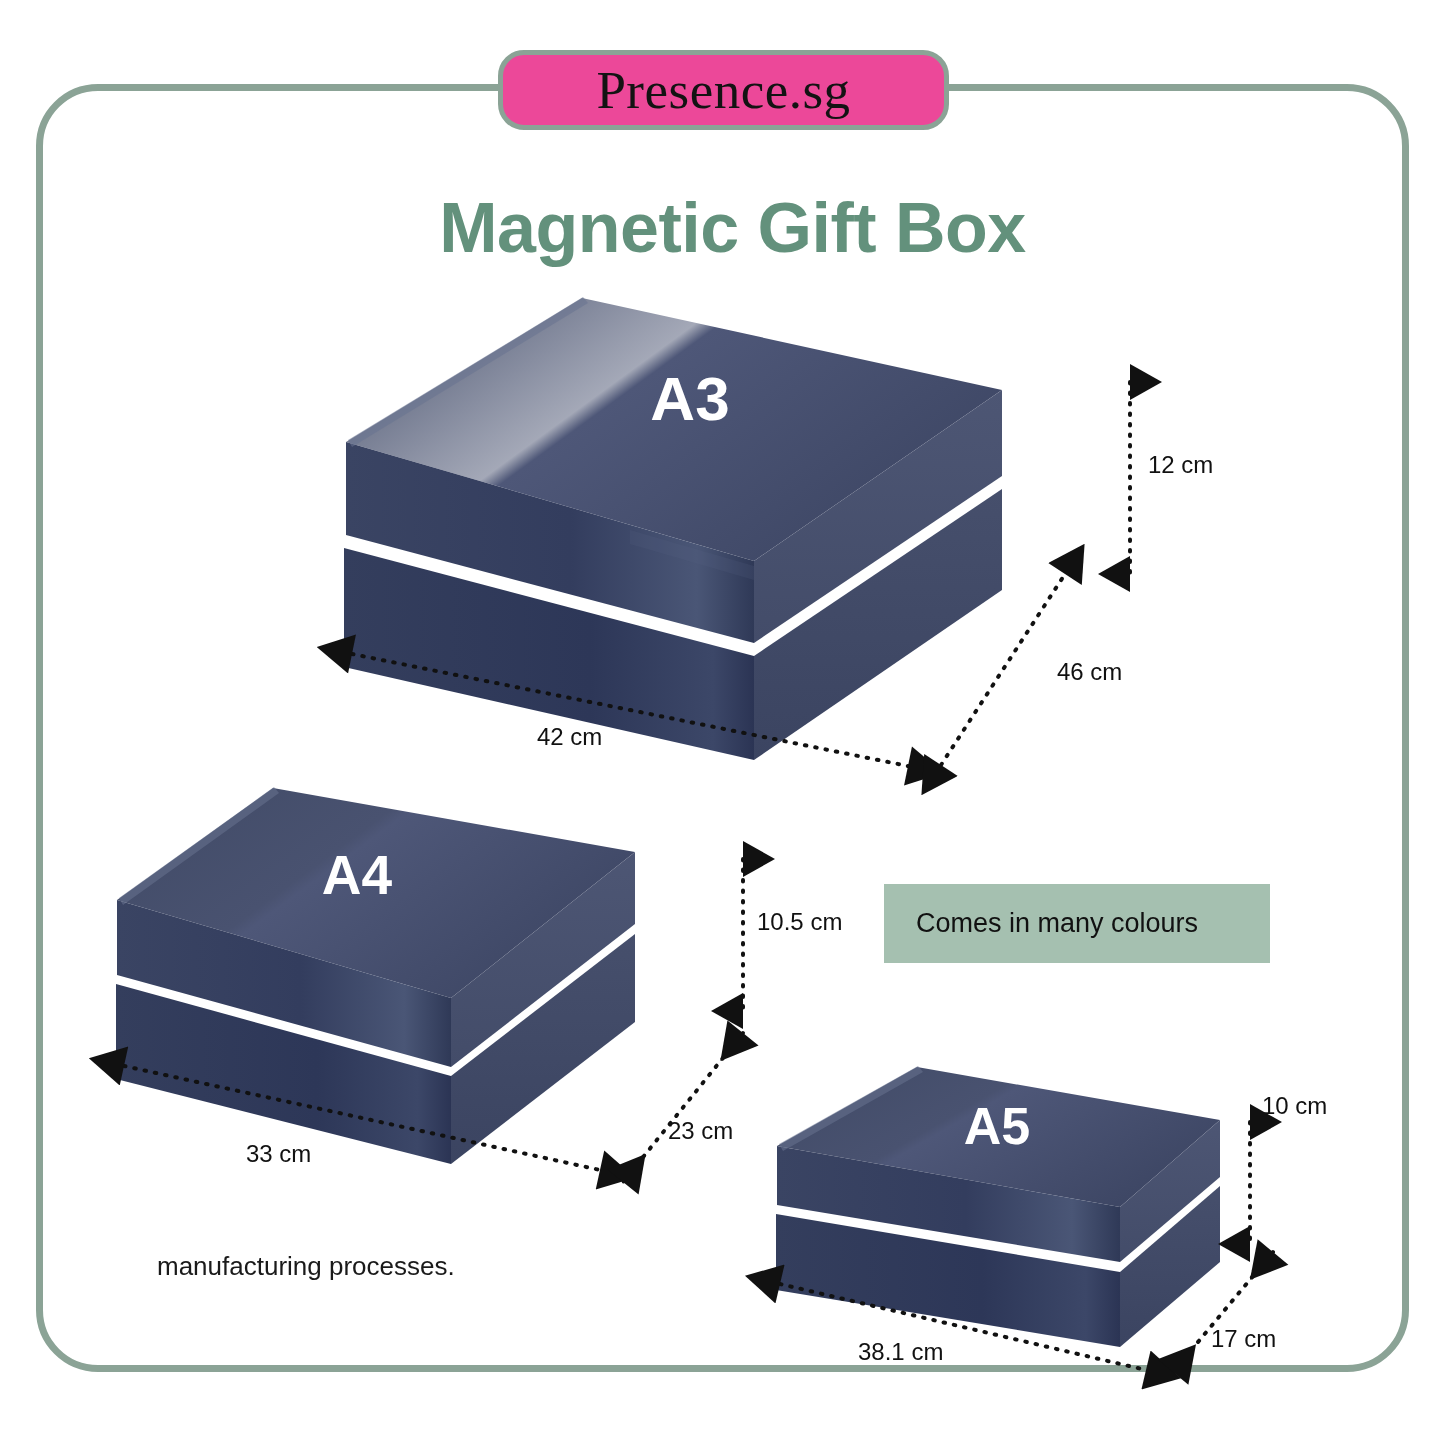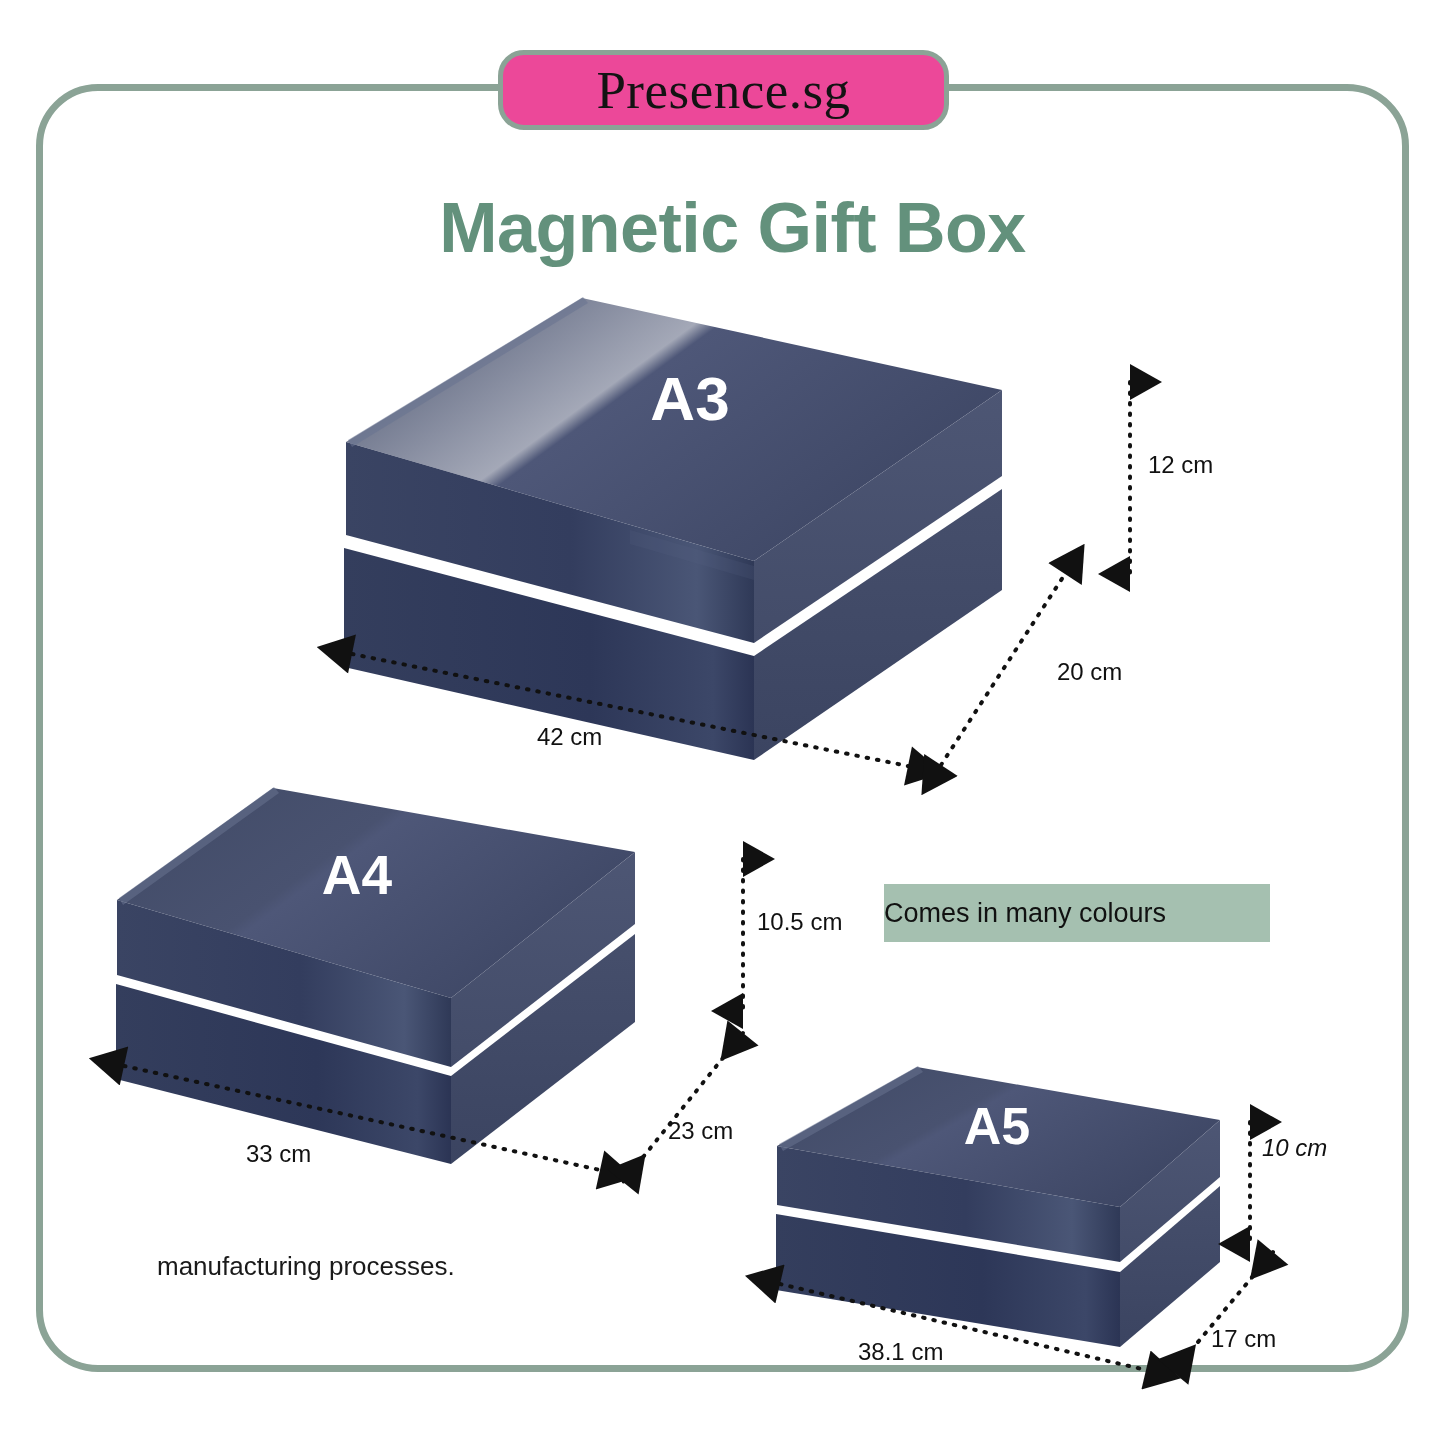--- a/index.html
+++ b/index.html
@@ -33,23 +33,23 @@
   
   .title{
     position:absolute;left:0;top:188px;width:1445px;text-align:center;
     font-size:70px;font-weight:bold;color:#63917c;letter-spacing:-0.5px;
     white-space:nowrap;
     padding-left:10px;
   }
 
   
   .note-badge{
-    position:absolute;left:884px;top:884px;width:386px;height:58px;
+    position:absolute;left:884px;top:884px;width:386px;height:79px;
     background:#a5c0b0;display:flex;align-items:center;
-    box-sizing:border-box;
+    box-sizing:border-box;padding-left:32px;
   }
   .note-badge span{font-size:27px;color:#111111;white-space:nowrap;}
 
   
   .disclaimer{
     position:absolute;left:157px;top:1249px;width:560px;
     font-size:26px;color:#1a1a1a;line-height:1.38;
   }
 
   
@@ -152,21 +152,21 @@
     <defs>
       <marker id="arrUR" markerWidth="10" markerHeight="10" refX="1" refY="5" orient="auto">
         <path d="M1,0 L10,5 L1,10 Z" fill="#111"></path>
       </marker>
       <marker id="arrDL" markerWidth="10" markerHeight="10" refX="9" refY="5" orient="auto">
         <path d="M9,0 L0,5 L9,10 Z" fill="#111"></path>
       </marker>
     </defs>
     <line x1="26" y1="205" x2="150" y2="14" stroke="#111" stroke-width="4" stroke-dasharray="1.5 9" stroke-linecap="round" marker-start="url(#arrDL)" marker-end="url(#arrUR)"></line>
   </svg>
-  <div class="dim" style="left:1057px;top:658px;">20 cm</div>
+  <div class="dim" style="left:1057px;top:658px;">46 cm</div>
 
   <svg class="box-svg" style="left:105px;top:782px;" width="650" height="410" viewBox="0 0 650 410">
     <defs>
       <linearGradient id="a4top" x1="0" y1="0" x2="1" y2="0.55">
         <stop offset="0%" stop-color="#404a66"></stop>
         <stop offset="45%" stop-color="#495270"></stop>
         <stop offset="48%" stop-color="#4e5778"></stop>
         <stop offset="100%" stop-color="#3e4765"></stop>
       </linearGradient>
       <linearGradient id="a4lid" x1="0" y1="0" x2="1" y2="0">
@@ -248,21 +248,21 @@
     <path d="M 355,145 L 455,58 L 455,115 L 355,200 Z" fill="url(#a5side)"></path>
     <path d="M 11,152 L 355,210 L 355,285 L 11,228 Z" fill="url(#a5base)"></path>
     <path d="M 355,210 L 455,124 L 455,200 L 355,285 Z" fill="url(#a5sideb)"></path>
     <path d="M 14,82 L 153,4 L 158,10 L 18,89 Z" fill="#68728f" opacity="0.55"></path>
     <text class="face-label" x="232" y="82" font-size="52" text-anchor="middle">A5</text>
   </svg>
 
   <svg class="box-svg" style="left:1230px;top:1108px;" width="40" height="150" viewBox="0 0 40 150">
     <line x1="20" y1="14" x2="20" y2="136" stroke="#111" stroke-width="4" stroke-dasharray="1.5 9" stroke-linecap="round" marker-start="url(#arrUp)" marker-end="url(#arrDn)"></line>
   </svg>
-  <div class="dim" style="left:1262px;top:1134px;font-style:italic;">10 cm</div>
+  <div class="dim" style="left:1262px;top:1092px;">10 cm</div>
 
   <svg class="box-svg" style="left:768px;top:1272px;" width="390" height="110" viewBox="0 0 390 110">
     <line x1="12" y1="12" x2="378" y2="98" stroke="#111" stroke-width="4" stroke-dasharray="1.5 9" stroke-linecap="round" marker-start="url(#arrL1)" marker-end="url(#arrR1)"></line>
   </svg>
   <div class="dim" style="left:858px;top:1338px;">38.1 cm</div>
 
   <svg class="box-svg" style="left:1155px;top:1240px;" width="140" height="150" viewBox="0 0 140 150">
     <line x1="118" y1="12" x2="18" y2="132" stroke="#111" stroke-width="4" stroke-dasharray="1.5 9" stroke-linecap="round" marker-start="url(#arrUR)" marker-end="url(#arrDL)"></line>
   </svg>
   <div class="dim" style="left:1211px;top:1325px;">17 cm</div>

